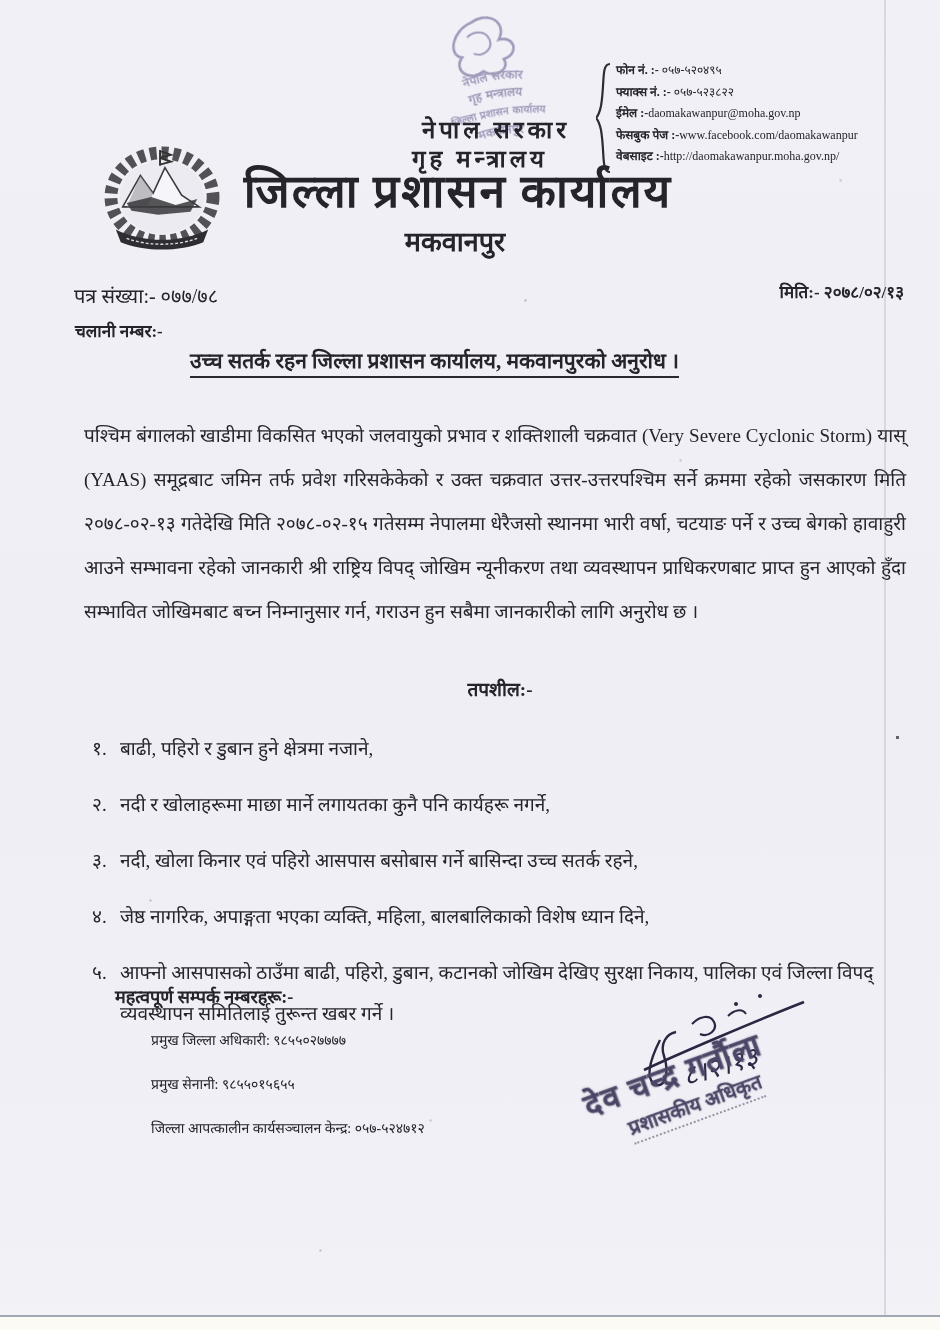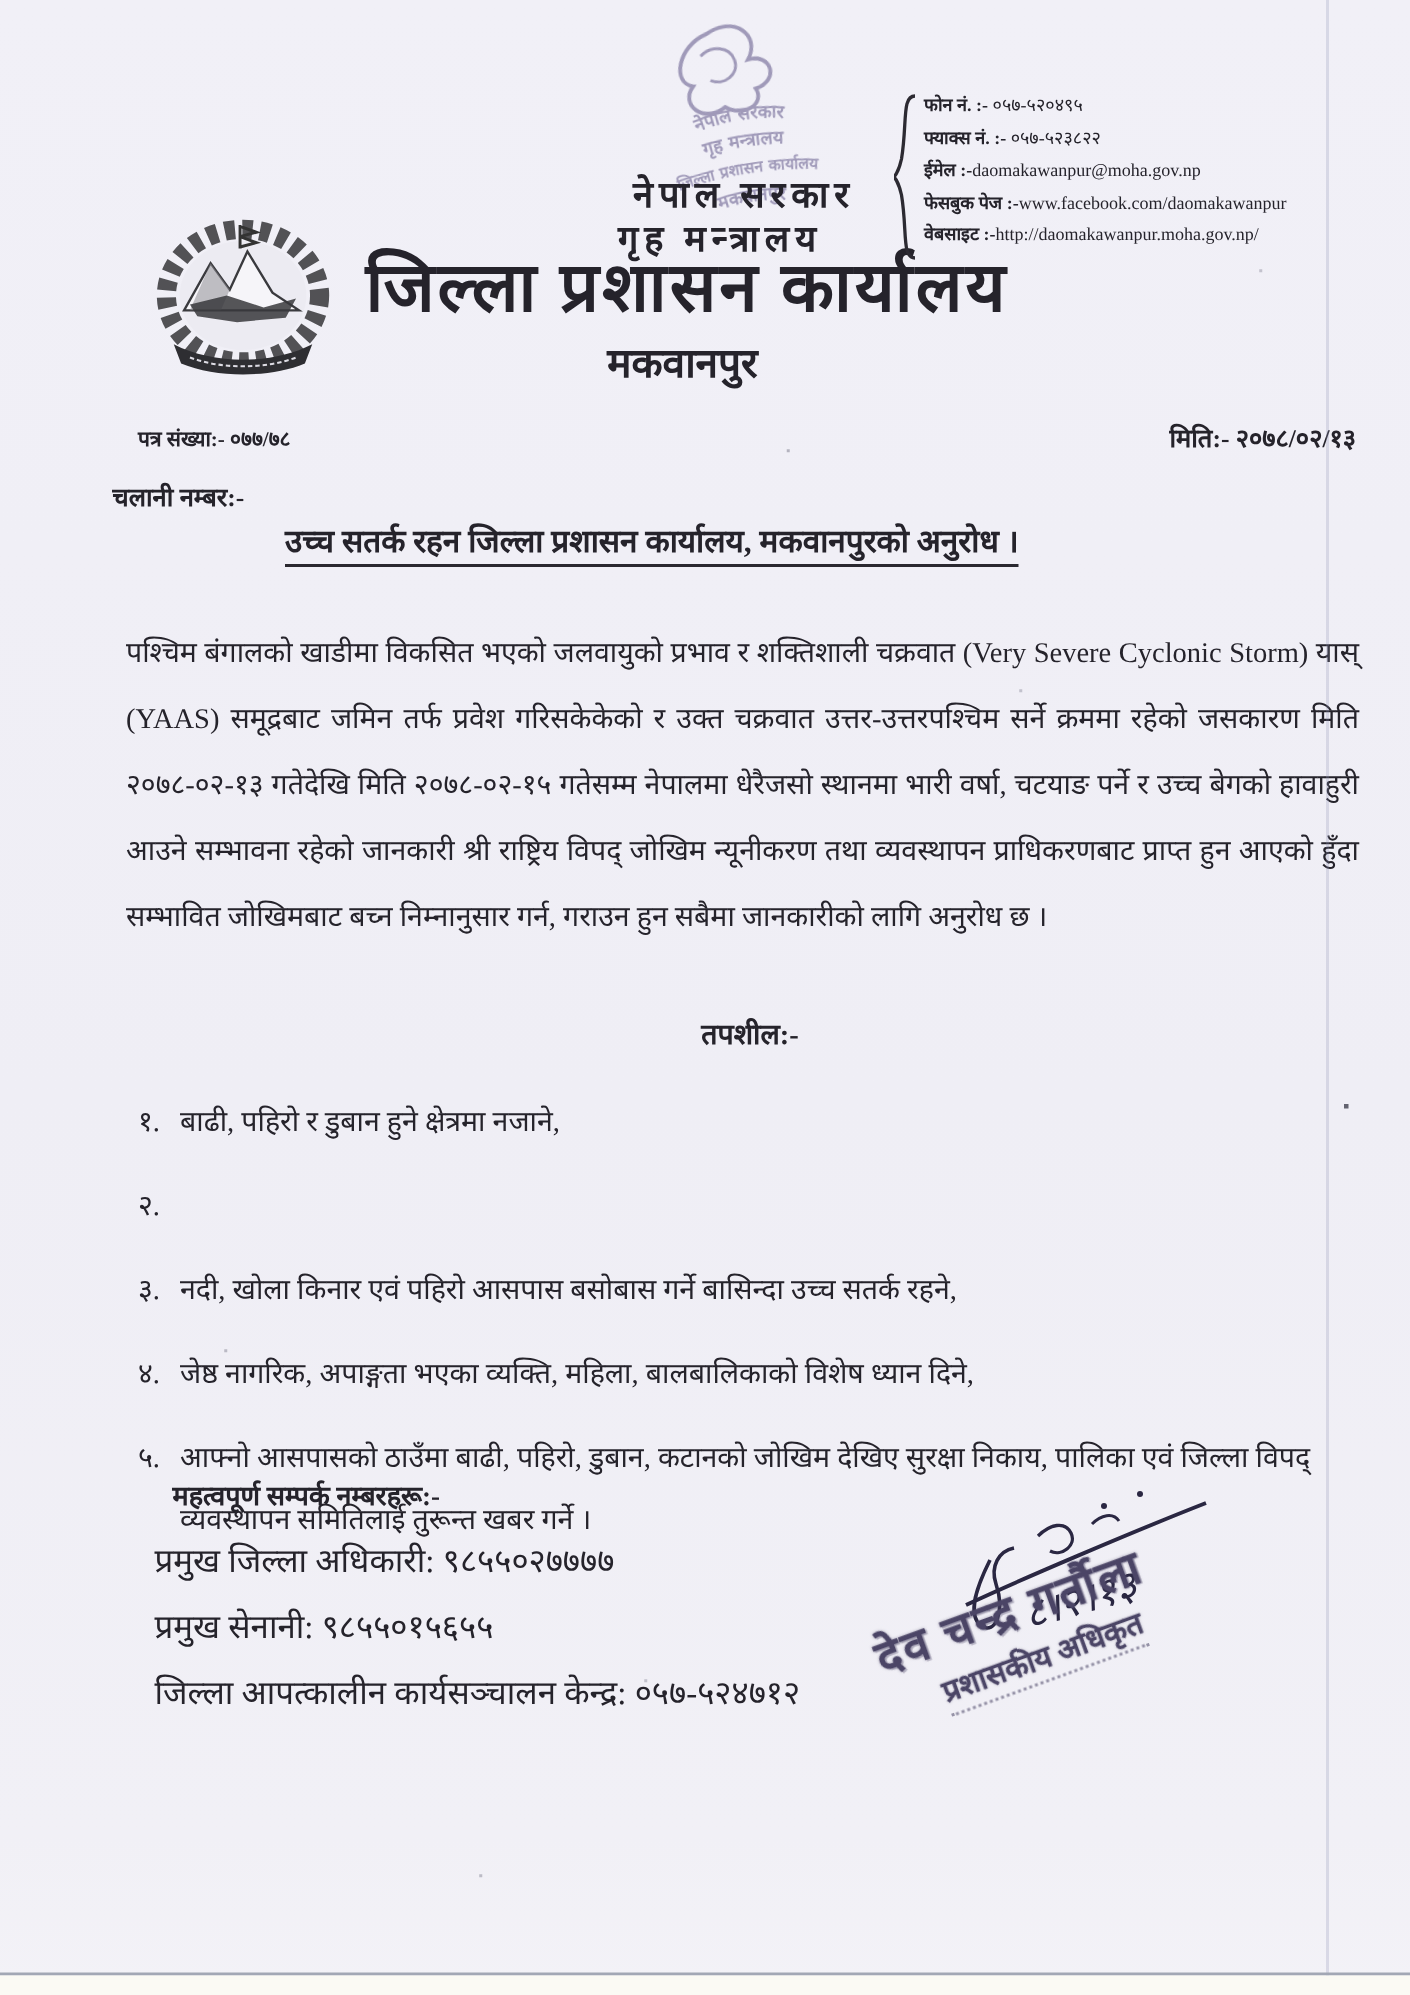--- a/index.html
+++ b/index.html
@@ -22,39 +22,39 @@
                   font-size:46px; font-weight:700; letter-spacing:2px; }
   .district { position:absolute; left:0; top:222px; width:910px; text-align:center;
               font-size:27px; font-weight:700; }
   .contact-block { position:absolute; left:600px; top:60px; width:312px; }
   .contact-brace { position:absolute; left:-4px; top:2px; height:112px; width:16px; }
   .contact-lines { margin-left:16px; }
   .contact-line { font-size:12px; line-height:21.5px; white-space:nowrap; }
   .contact-line .lbl { font-weight:700; }
   .contact-line .val { font-weight:400; font-family:"Liberation Serif","DejaVu Serif",serif; }
   
-  .meta-letter { position:absolute; left:92px; top:282px; font-size:14px; font-weight:700; }
+  .meta-letter { position:absolute; left:74px; top:282px; font-size:20px; font-weight:400; }
   .meta-chalani { position:absolute; left:75px; top:319px; font-size:17px; font-weight:600; }
   .meta-date { position:absolute; right:36px; top:280px; font-size:17px; font-weight:600; }
   
   .subject { position:absolute; left:0; top:346px; width:869px; text-align:center; }
   .subject span { font-size:21px; font-weight:700; border-bottom:2.5px solid #2a2830; padding-bottom:3px; }
   
   .body-par { position:absolute; left:84px; top:414px; width:822px;
               font-size:19px; line-height:44px; text-align:justify; }
   .tapashil { position:absolute; left:0; top:676px; width:1000px; text-align:center;
               font-size:19px; font-weight:700; }
   
   .detail-list { position:absolute; left:92px; top:728px; width:800px; }
   .detail-item { display:flex; margin-bottom:15px; font-size:19px; line-height:41px; }
   .detail-num { width:28px; flex:none; }
   
   .contacts-h { position:absolute; left:115px; top:984px; font-size:18px; font-weight:700; }
   .contacts { position:absolute; left:103px; top:1026px; }
-  .contact-row { font-size:22px; line-height:30px; margin-bottom:14px; }
+  .contact-row { font-size:14px; line-height:30px; margin-bottom:14px;margin-left:48px; }
   
   .sig-svg { position:absolute; left:608px; top:982px; width:250px; height:115px; }
   .name-stamp { position:absolute; left:596px; top:1072px; width:270px;
                 transform:rotate(-20deg); transform-origin:30px 60px;
                 color:#4b4566; filter:blur(.35px); }
   .name-stamp .nm { font-size:31px; font-weight:800; letter-spacing:2px; white-space:nowrap;
                     text-shadow:0 0 2px rgba(75,69,102,.55), 1px 1px 0 rgba(75,69,102,.3); }
   .name-stamp .ttl { font-size:20px; font-weight:700; margin-left:34px; margin-top:2px; white-space:nowrap;
                      border-bottom:2px dotted rgba(75,69,102,.55); display:inline-block; padding-bottom:2px;
                      text-shadow:0 0 1.5px rgba(75,69,102,.5); }
@@ -128,20 +128,21 @@
 
   <div class="tapashil">तपशील:-</div>
 
   <div class="detail-list">
     <div class="detail-item">
         <span class="detail-num">१.</span>
         <span>बाढी, पहिरो र डुबान हुने क्षेत्रमा नजाने,</span>
       </div>
     <div class="detail-item">
         <span class="detail-num">२.</span>
+        <span>नदी र खोलाहरूमा माछा मार्ने लगायतका कुनै पनि कार्यहरू नगर्ने,</span>
       </div>
     <div class="detail-item">
         <span class="detail-num">३.</span>
         <span>नदी, खोला किनार एवं पहिरो आसपास बसोबास गर्ने बासिन्दा उच्च सतर्क रहने,</span>
       </div>
     <div class="detail-item">
         <span class="detail-num">४.</span>
         <span>जेष्ठ नागरिक, अपाङ्गता भएका व्यक्ति, महिला, बालबालिकाको विशेष ध्यान दिने,</span>
       </div>
     <div class="detail-item">

